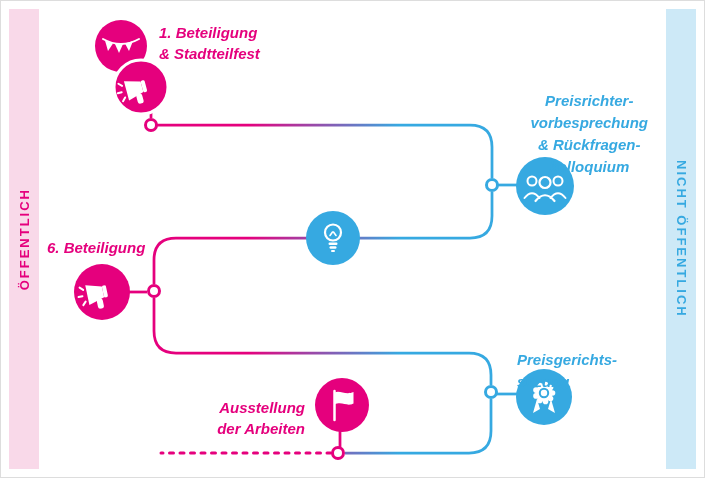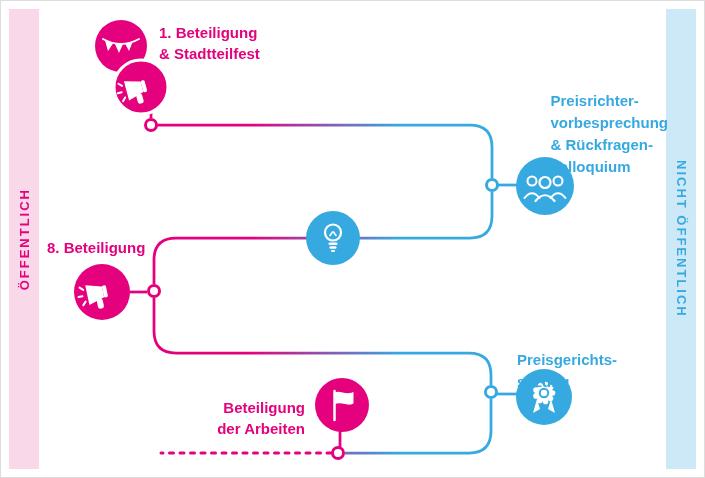--- a/index.html
+++ b/index.html
@@ -13,25 +13,25 @@
     position:relative;width:705px;height:478px;background:#fff;
     border:1px solid #ddd;box-sizing:border-box;overflow:hidden;
     font-family:"Liberation Sans",sans-serif;
   }
   .sidebar{position:absolute;top:8px;bottom:8px;width:30px;display:flex;align-items:center;justify-content:center;}
   .sidebar-left{left:8px;background:var(--pink-light);}
   .sidebar-right{right:8px;background:var(--blue-light);}
   .sidebar span{font-size:13px;font-weight:bold;letter-spacing:2px;writing-mode:vertical-rl;white-space:nowrap;}
   .sidebar-left span{color:var(--pink);transform:rotate(180deg);}
   .sidebar-right span{color:var(--blue);}
-  .label{position:absolute;white-space:pre-line;font-weight:bold;font-size:15px;line-height:21px;}
+  .label{position:absolute;white-space:pre-line;font-weight:bold;font-size:15px;line-height:21px;font-style:italic;}
   .label.pink{color:var(--pink);}
   .label.blue{color:var(--blue);}
   .l-beteiligung1{left:158px;top:21px;text-align:left;}
-  .l-preisrichter{right:36px;top:89px;text-align:left;line-height:22px;}
+  .l-preisrichter{right:56px;top:89px;text-align:center;line-height:22px;}
   .l-bearbeitung{left:250px;top:177px;width:174px;text-align:center;}
   .l-beteiligung2{left:46px;top:236px;text-align:left;}
   .l-preisgericht{left:516px;top:348px;width:132px;text-align:left;line-height:22px;}
   .l-ausstellung{right:399px;top:396px;text-align:right;}
   svg{position:absolute;left:0;top:0;}
 </style>
 </head>
 <body>
 
 <div id="page">
@@ -135,19 +135,19 @@
       <path d="M333.5,391.5 C339,388.5 344,394.5 352.5,391 L352.5,402.5 C346,406 341,400 333.5,403.5 Z" fill="#fff"></path>
     </g>
   </svg>
 
   <div class="label pink l-beteiligung1">1. Beteiligung
 &amp; Stadtteilfest</div>
   <div class="label blue l-preisrichter">Preisrichter-
 vorbesprechung
 &amp; Rückfragen-
 kolloquium</div>
-  <div class="label pink l-beteiligung2">8. Beteiligung</div>
+  <div class="label pink l-beteiligung2">6. Beteiligung</div>
   <div class="label blue l-preisgericht">Preisgerichts-
 sitzung</div>
-  <div class="label pink l-ausstellung">Beteiligung
+  <div class="label pink l-ausstellung">Ausstellung
 der Arbeiten</div>
 
 </div>
 
 </body></html>

